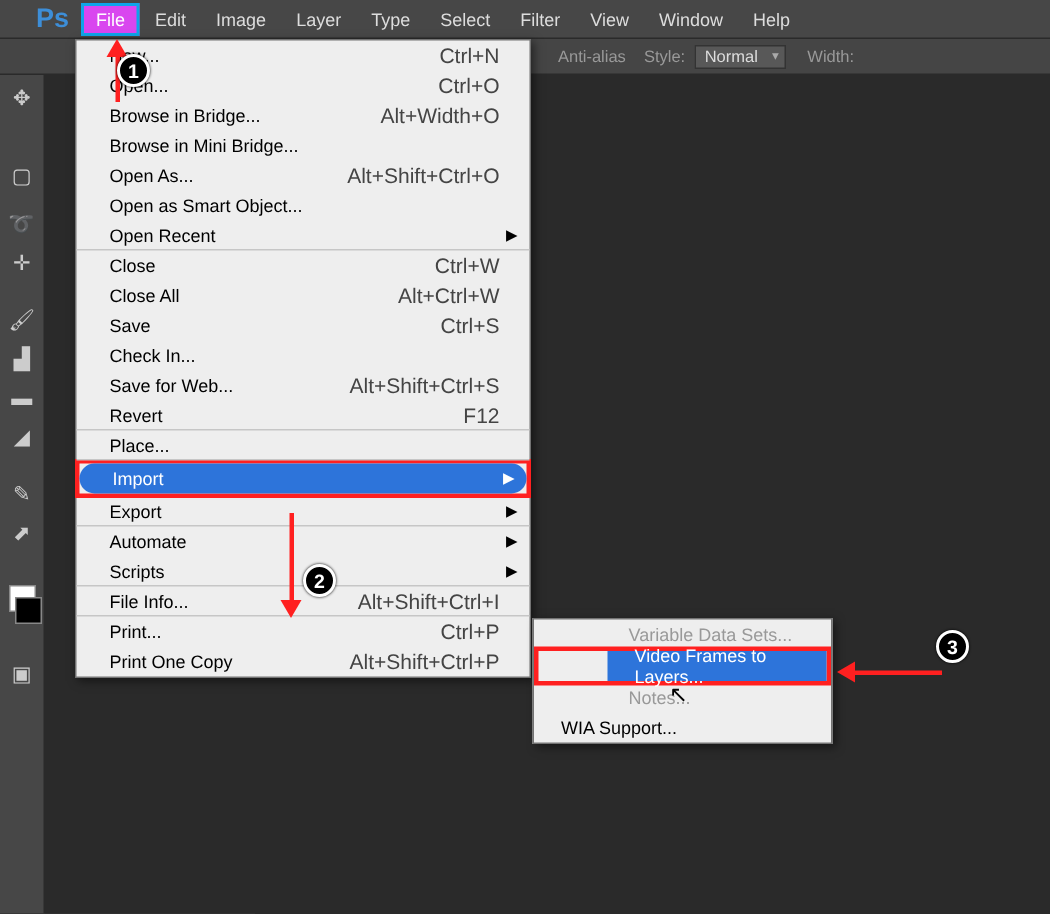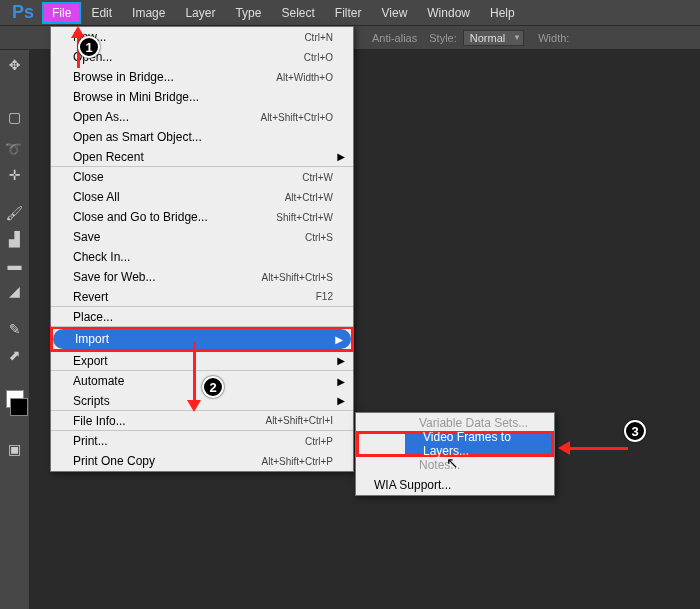--- a/index.html
+++ b/index.html
@@ -1,39 +1,39 @@
 <!DOCTYPE html>
 <html><head>
 <meta charset="utf-8">
 <style>
   * { margin: 0; padding: 0; box-sizing: border-box; font-family: Tahoma, Arial, sans-serif; }
   body { background: #3c3c3c; width: 700px; height: 609px; overflow: hidden; position: relative; }
   
-  .menubar { background: #474747; height: 26px; display: flex; align-items: center; padding: 0 4px; border-bottom: 1px solid #2a2a2a; }
+  .menubar { background: #474747; height: 26px; display: flex; align-items: center; padding: 0 16px; border-bottom: 1px solid #2a2a2a; }
   .ps-logo { color: #3d8ed8; font-size: 18px; font-weight: bold; padding: 0 8px; font-family: Arial; }
   .menu-item { color: #ddd; font-size: 12px; padding: 4px 10px; cursor: default; }
   .menu-item.highlighted { background: #d946ef; border: 2px solid #0ea5e9; padding: 2px 8px; color: #fff; }
   
   .toolbar { background: #454545; height: 24px; display: flex; align-items: center; padding: 0 8px; border-bottom: 1px solid #2a2a2a; font-size: 11px; color: #bbb; position: relative; }
   .toolbar .tlabel { margin: 0 6px; color: #999; }
   .toolbar .tselect { background: #585858; border: 1px solid #333; color: #ddd; font-size: 11px; padding: 1px 18px 1px 6px; margin-right: 8px; position: relative; }
   .toolbar .tselect::after { content: "▾"; position: absolute; right: 4px; color: #aaa; font-size: 9px; }
   
   .left-tools { width: 30px; background: #474747; border-right: 1px solid #2a2a2a; position: absolute; left: 0; top: 50px; bottom: 0; display: flex; flex-direction: column; align-items: center; padding-top: 4px; gap: 4px; }
   .left-tools .tool { width: 22px; height: 22px; display: flex; align-items: center; justify-content: center; color: #ccc; font-size: 14px; }
   .left-tools .swatch { width: 18px; height: 18px; background: #fff; border: 1px solid #888; margin-top: 6px; }
   .left-tools .swatchb { width: 18px; height: 18px; background: #000; border: 1px solid #888; margin-top: -14px; margin-left: 8px; }
   
   .canvas { position: absolute; left: 30px; top: 50px; right: 0; bottom: 0; background: #2a2a2a; }
   
   .dropdown { position: absolute; background: #eeeeee; border: 1px solid #737373; box-shadow: 2px 2px 6px rgba(0,0,0,.5); font-size: 12px; color: #000; min-width: 300px; }
   .dropdown .row { display: flex; justify-content: space-between; align-items: center; padding: 4px 20px 4px 22px; height: 20px; position: relative; }
   .dropdown .row.sep-after { border-bottom: 1px solid #c6c6c6; }
   .dropdown .row.hover { background: #2d74da; color: #fff; border-radius: 10px; }
-  .dropdown .short { color: #444; font-size: 10px; }
+  .dropdown .short { color: #444; font-size: 14px; }
   .dropdown .arrow { position: absolute; right: 8px; font-size: 10px; }
   .dropdown.main { left: 50px; top: 26px; width: 304px; }
   .import-row-wrap { border: 3px solid #ff2020; margin: -1px; }
   
   .submenu { position: absolute; left: 355px; top: 412px; width: 200px; background: #eeeeee; border: 1px solid #737373; box-shadow: 2px 2px 6px rgba(0,0,0,.5); font-size: 12px; }
   .submenu .row { padding: 4px 18px; height: 20px; display: flex; align-items: center; }
   .submenu .row.disabled { color: #999; margin-left: 45px; }
   .submenu .row.hover { background: #2d74da; color: #fff; }
   .vframes-wrap { border: 3px solid #ff2020; margin: -2px 0; padding-left: 46px; }
   
@@ -127,24 +127,20 @@
     </div>
     <div class="row">
       <span>Close</span>
       <span class="short">Ctrl+W</span>
     </div>
     <div class="row">
       <span>Close All</span>
       <span class="short">Alt+Ctrl+W</span>
     </div>
     <div class="row">
-      <span>Close and Go to Bridge...</span>
-      <span class="short">Shift+Ctrl+W</span>
-    </div>
-    <div class="row">
       <span>Save</span>
       <span class="short">Ctrl+S</span>
     </div>
     <div class="row">
       <span>Check In...</span>
     </div>
     <div class="row">
       <span>Save for Web...</span>
       <span class="short">Alt+Shift+Ctrl+S</span>
     </div>

